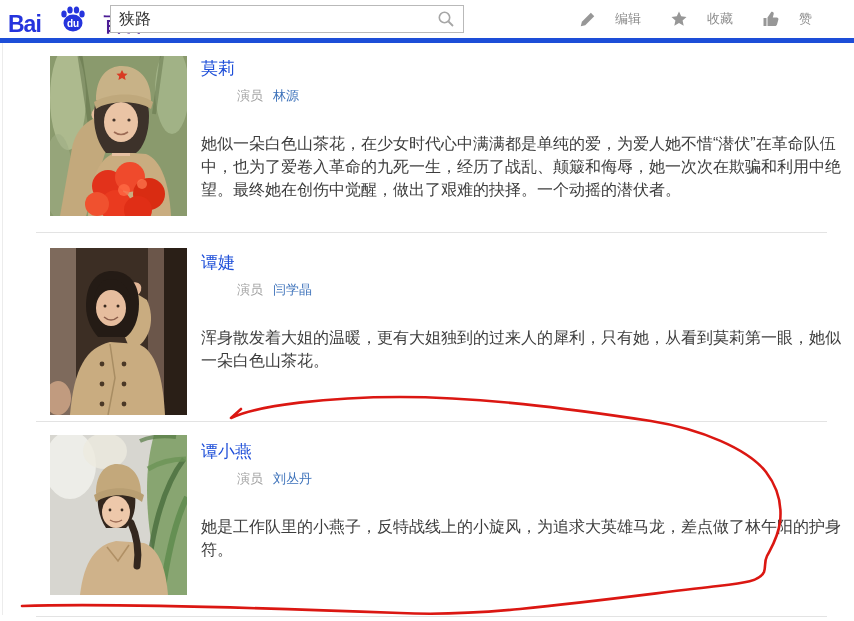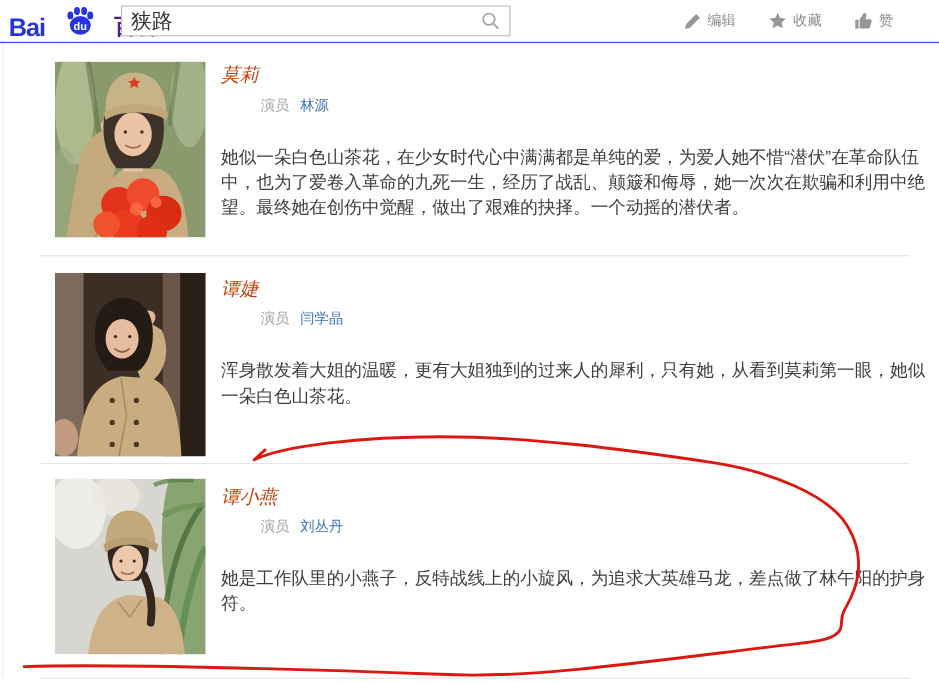--- a/index.html
+++ b/index.html
@@ -2,47 +2,47 @@
 <html><head>
 <meta charset="utf-8">
 <style>
   html,body { margin:0; padding:0; background:#ffffff; }
   .page {
     position:relative; width:854px; height:621px; background:#fff; overflow:hidden;
     font-family:"Liberation Sans","DejaVu Sans",sans-serif;
   }
   
   .header { position:absolute; top:0; left:0; width:854px; height:38px; background:#fff;
-            border-bottom:1px solid #1d4ed8; z-index:5; }
+            border-bottom:5px solid #1d4ed8; z-index:5; }
   .logo { position:absolute; left:8px; top:5px; display:flex; align-items:flex-end; cursor:pointer; }
   .logo-bai { color:#2534dd; font-size:23px; font-weight:bold; letter-spacing:-1px; line-height:26px; }
   .logo-paw { margin:0 18px; }
   .logo-baike { color:#4c1d95; font-size:20px; font-weight:bold; line-height:25px; }
   .searchbox { position:absolute; left:110px; top:5px; width:352px; height:26px;
                border:1px solid #b9b9b9; background:#fff; display:flex; align-items:center; }
-  .searchbox input { flex:1; border:none; outline:none; padding:0 8px; font-size:19px; color:#333;
+  .searchbox input { flex:1; border:none; outline:none; padding:0 8px; font-size:16px; color:#333;
                      font-family:"Liberation Sans","DejaVu Sans",sans-serif; background:transparent; }
   .search-icon { width:18px; height:18px; margin-right:8px; cursor:pointer; }
   .actions { position:absolute; right:42px; top:0; height:38px; display:flex; align-items:center; gap:30px; }
-  .action { display:flex; align-items:center; gap:6px; color:#8d8d8d; font-size:13px; cursor:pointer; }
+  .action { display:flex; align-items:center; gap:20px; color:#8d8d8d; font-size:13px; cursor:pointer; }
   .action svg { display:block; }
   
   .left-border { position:absolute; left:2px; top:39px; width:1px; height:576px; background:#ececec; }
   .sep { position:absolute; left:36px; width:791px; height:1px; background:#e3e3e3; }
   .sep1 { top:232px; } .sep2 { top:421px; } .sep3 { top:616px; }
   .entry { position:absolute; left:50px; width:790px; }
   .entry.e1 { top:39px;  height:193px; }
   .entry.e2 { top:233px; height:188px; }
   .entry.e3 { top:422px; height:194px; }
   .photo { position:absolute; left:0; width:137px; overflow:hidden; cursor:pointer; }
   .e1 .photo { top:17px; height:160px; }
   .e2 .photo { top:15px; height:167px; }
   .e3 .photo { top:13px; height:160px; }
   .photo svg { display:block; }
-  .char-name { position:absolute; left:151px; top:20px; font-size:17px; color:#c2410c; line-height:20px;font-style:italic; }
+  .char-name { position:absolute; left:151px; top:20px; font-size:17px; color:#1d4ed8; line-height:20px; }
   .actor-row { position:absolute; left:151px; top:48px; font-size:13px;margin-left:36px; }
   .role-label { color:#a0a0a0; margin-right:10px; }
   .actor-link { color:#3d72ba; text-decoration:none; cursor:pointer; }
   .desc { position:absolute; left:151px; top:93px; width:652px; font-size:16px; line-height:23px;
           color:#3d3d3d; margin:0; }
   
   .annotation { position:absolute; left:0; top:0; z-index:9; pointer-events:none; }
 </style>
 </head>
 <body>

